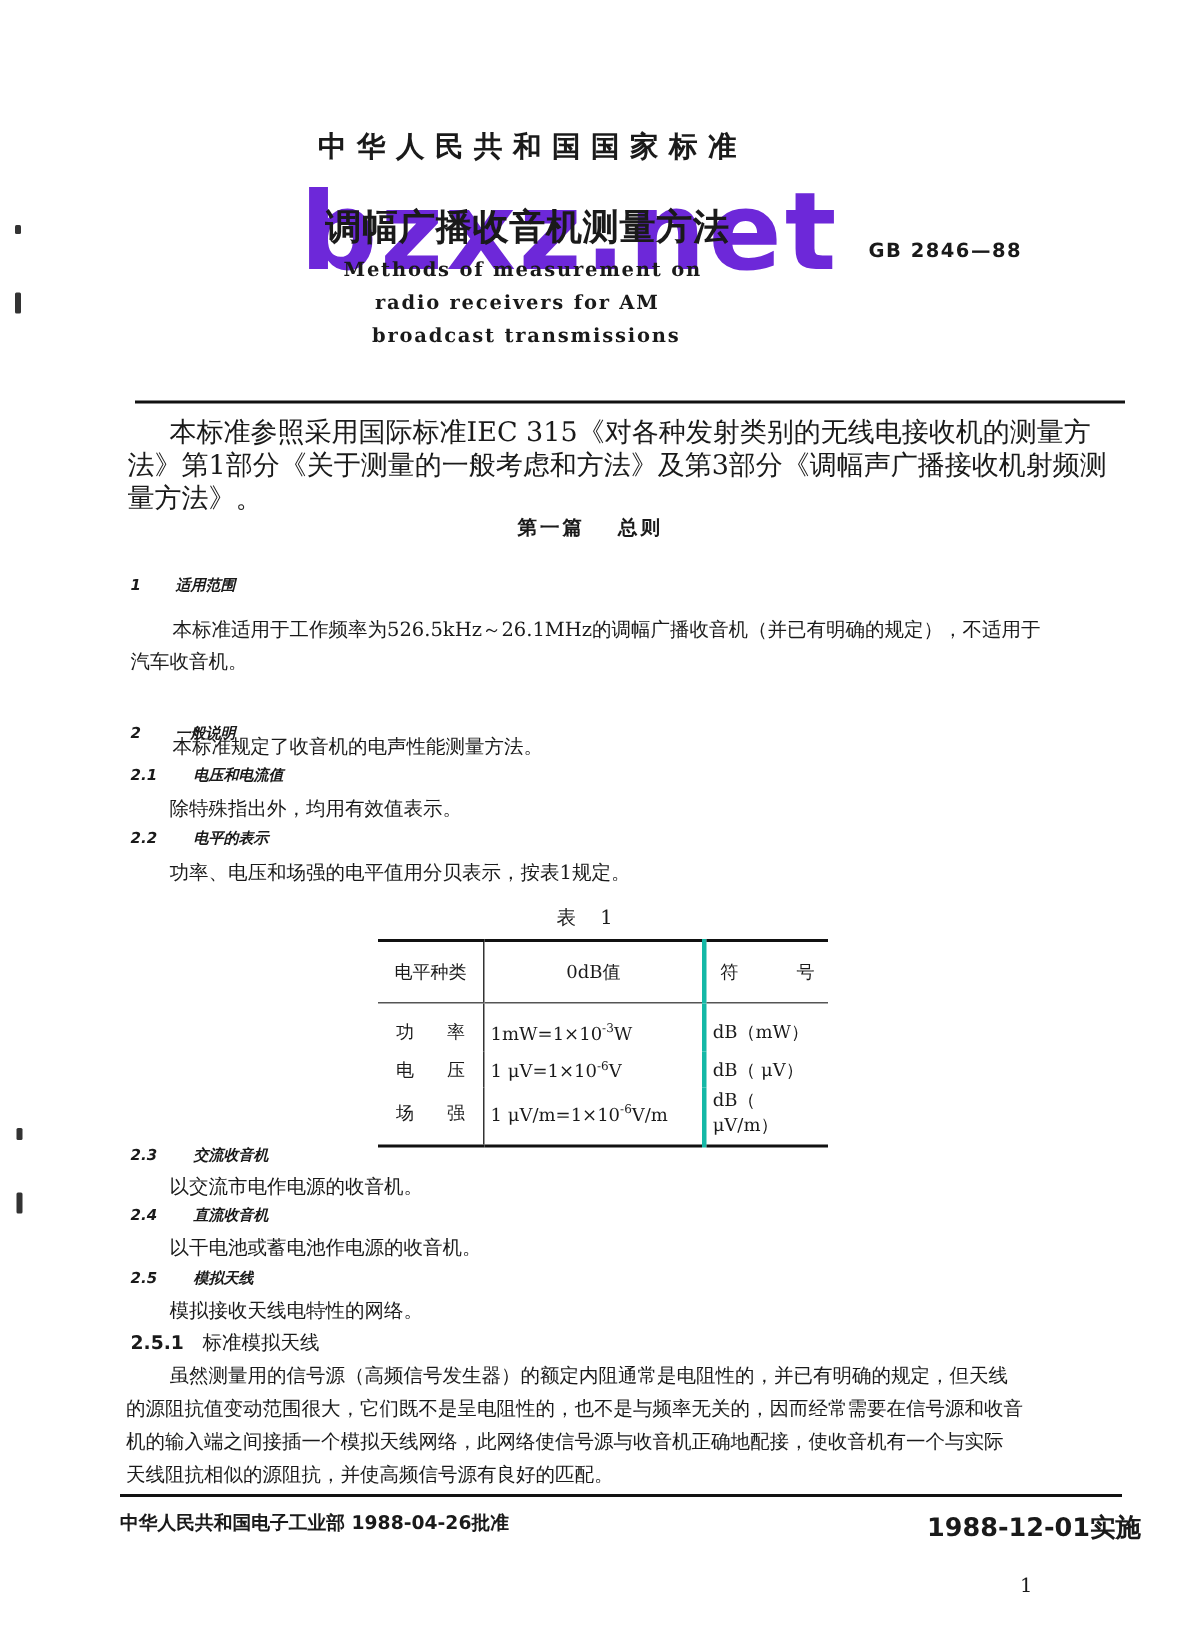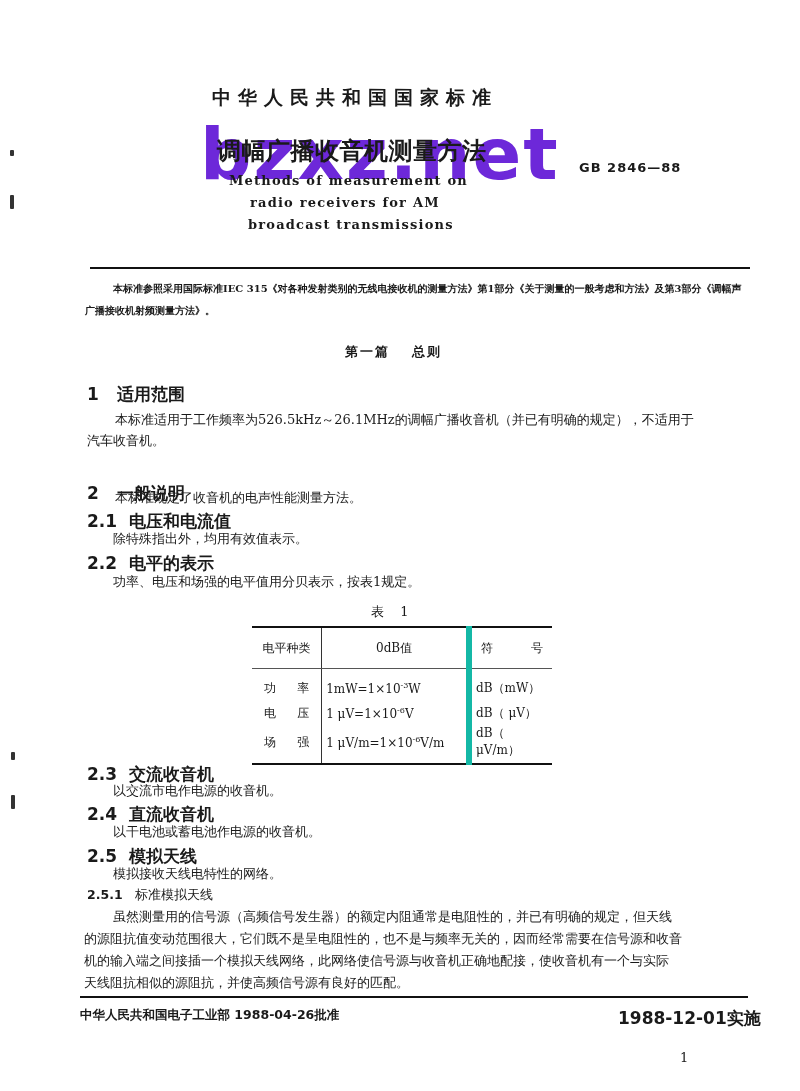--- a/index.html
+++ b/index.html
@@ -19,42 +19,42 @@
   .header-org { left: 212px; top: 85px; font-size: 19px; letter-spacing: 7px; }
   .doc-title-cn { left: 217px; top: 135px; font-size: 24px; letter-spacing: 0.5px; }
   .std-number { left: 579px; top: 160px; font-size: 13px; letter-spacing: 1px; }
   .doc-title-en { font-family: "DejaVu Serif", "Liberation Serif", serif; font-weight: bold; font-size: 13px; letter-spacing: 1.2px; }
   .en1 { left: 229px; top: 173px; }
   .en2 { left: 250px; top: 195px; }
   .en3 { left: 248px; top: 217px; }
   .rule-thick { height: 2px; background: #111; }
   .rule-top { left: 90px; top: 267px; width: 660px; }
   .rule-bottom { left: 80px; top: 996px; width: 668px; }
-  .para { font-size: 10px; line-height: 22px; width: 660px; font-weight: bold; }
+  .para { font-size: 18px; line-height: 22px; width: 660px; }
   .intro { left: 85px; top: 278px; text-indent: 28px; }
   .part-title { left: 345px; top: 343px; font-size: 13px; letter-spacing: 2px; }
   .part-title .gap { display: inline-block; width: 22px; }
-  .sec-h { font-size: 17px; font-family: "DejaVu Sans", "Liberation Sans", sans-serif; font-weight: bold; }
+  .sec-h { font-size: 10px; font-family: "DejaVu Sans", "Liberation Sans", sans-serif; font-weight: bold; font-style: italic; }
   .sec-h .num { display: inline-block; width: 30px; }
   .sec-h .num.wide { width: 42px; }
   .body-line { font-size: 13px; }
   .table-caption { left: 371px; top: 603px; font-size: 13px; letter-spacing: 6px; }
   table.tbl {
     position: absolute; left: 252px; top: 626px; width: 300px;
     border-collapse: collapse; font-size: 12px;
   }
   .tbl thead th {
     font-weight: normal; height: 38px; border-top: 2px solid #111; border-bottom: 1px solid #555;
     text-align: center;
   }
   .tbl td { height: 24px; padding: 0 4px; }
   .tbl tbody tr:first-child td { padding-top: 6px; height: 26px; }
   .tbl tbody tr:last-child td { border-bottom: 2px solid #111; padding-bottom: 4px; }
   .tbl .c1 { width: 70px; text-align: center; }
-  .tbl .c2 { width: 148px; border-left: 1px solid #333; border-right: 6px solid #14b8a6; }
+  .tbl .c2 { width: 148px; border-left: 1px solid #333; border-right: 3px solid #14b8a6; }
   .tbl .c3 { width: 82px; text-align: left; }
   .tbl th.c3 { text-align: center; }
   .tbl .spread { display: flex; justify-content: space-between; padding: 0 8px; }
   .footer-left { left: 80px; top: 1007px; font-size: 12.5px; }
   .footer-right { left: 618px; top: 1007px; font-size: 17px; }
   .page-num { left: 680px; top: 1050px; font-size: 13px; }
   .margin-mark { width: 4px; background: #333; border-radius: 1px; }
   sup { font-size: 8px; }
 </style>
 </head>

